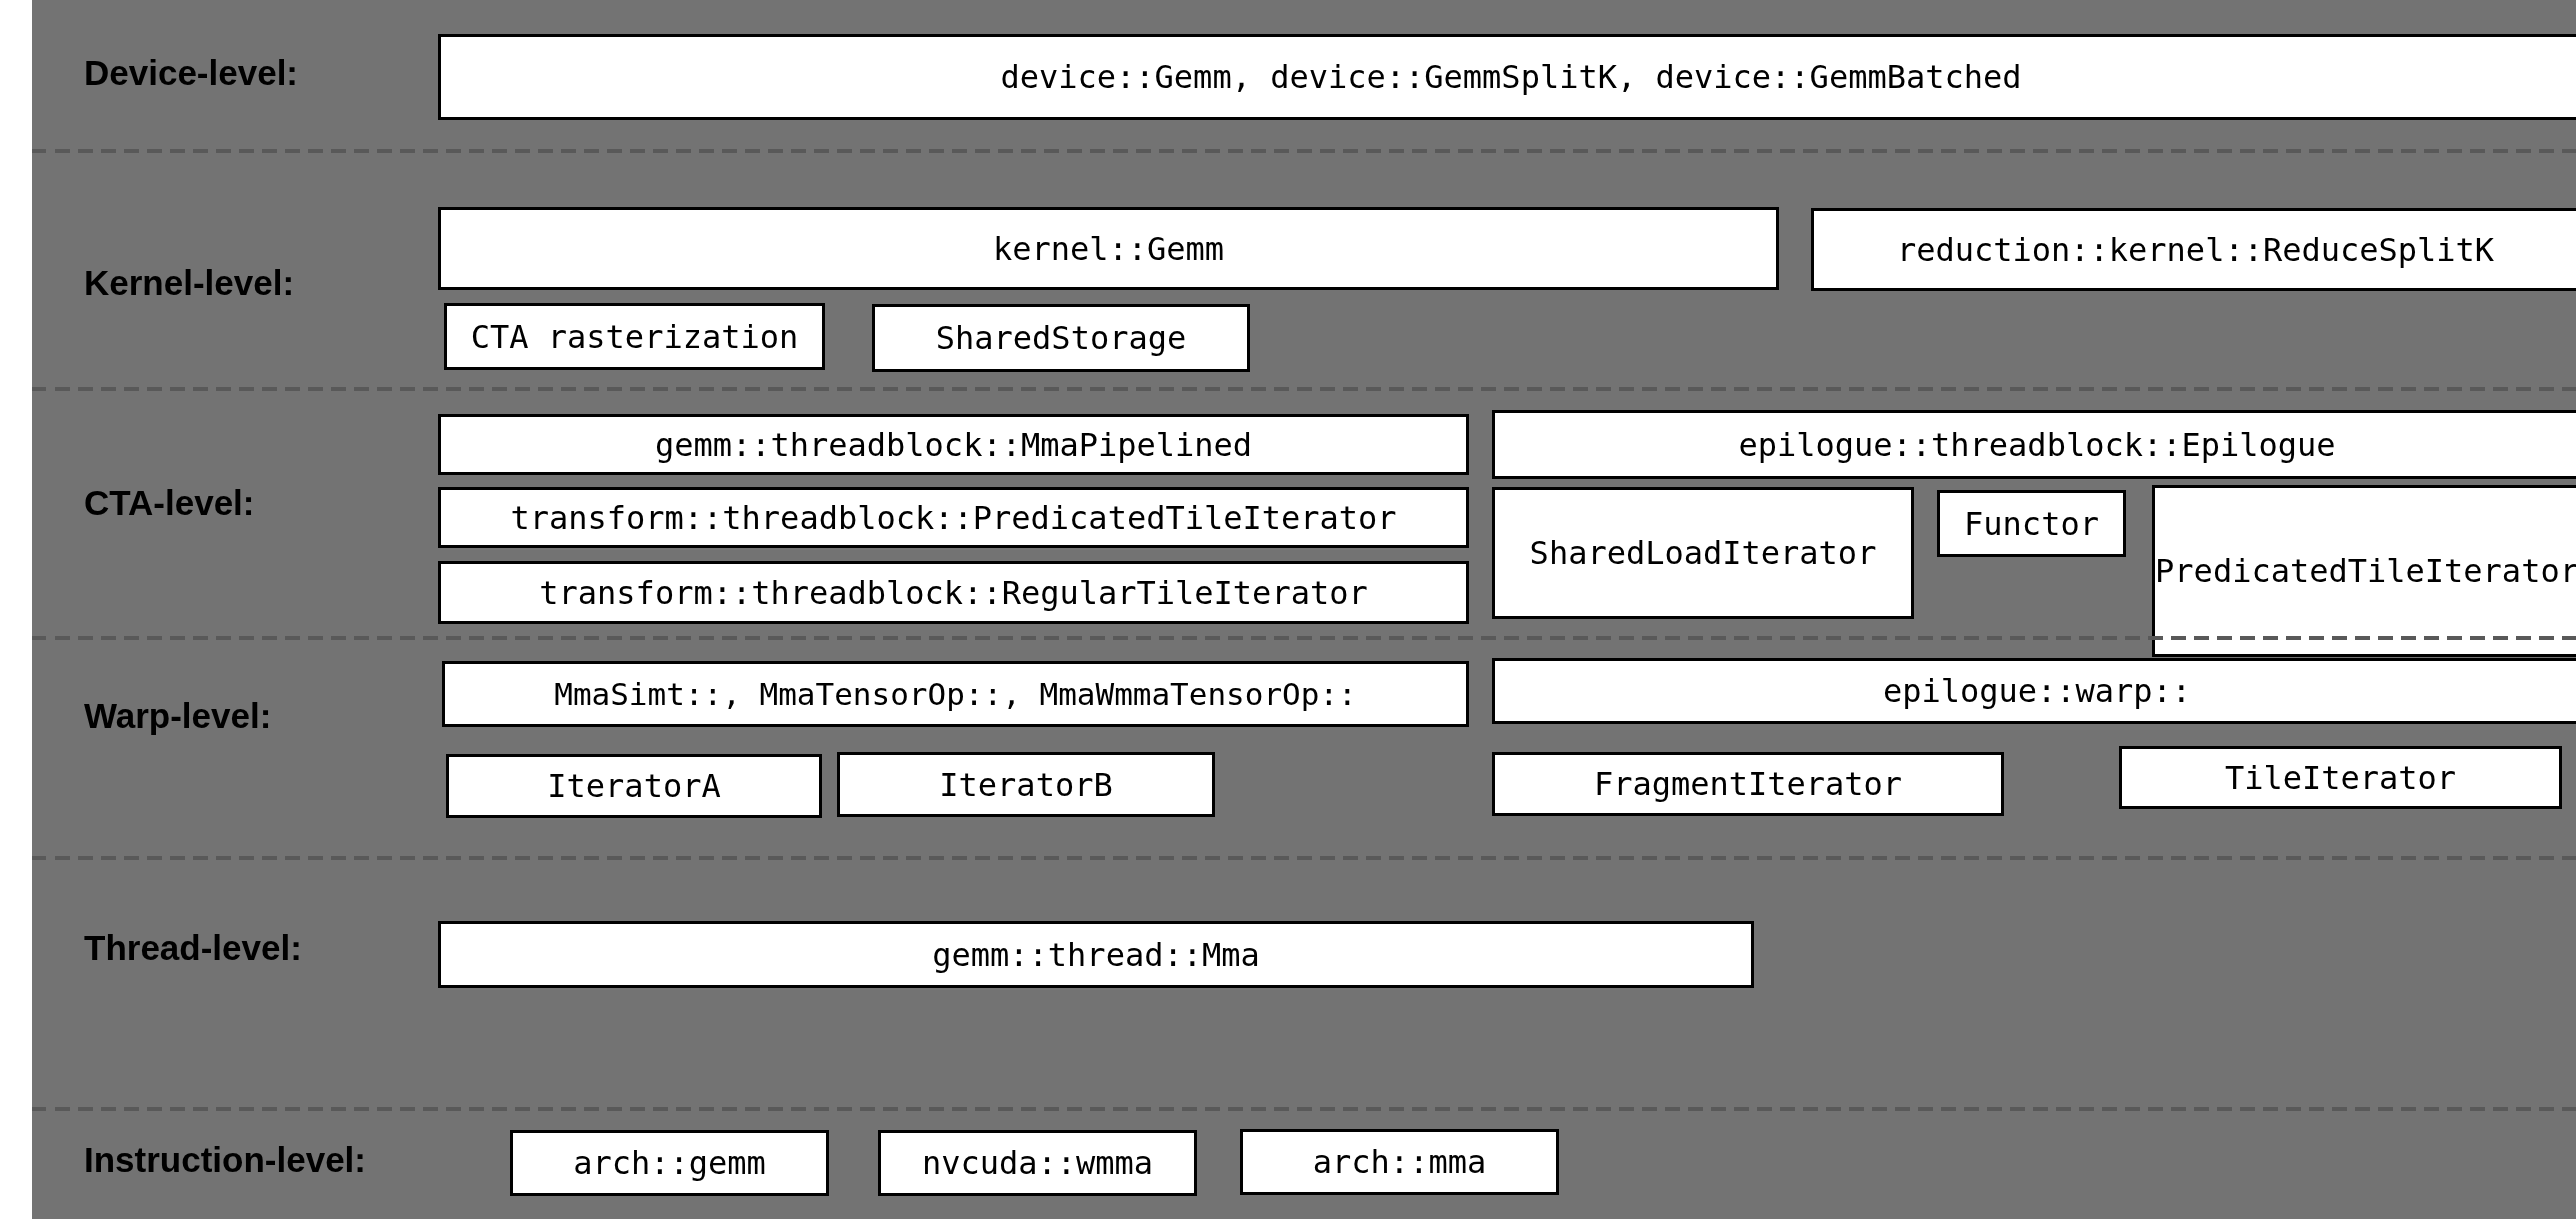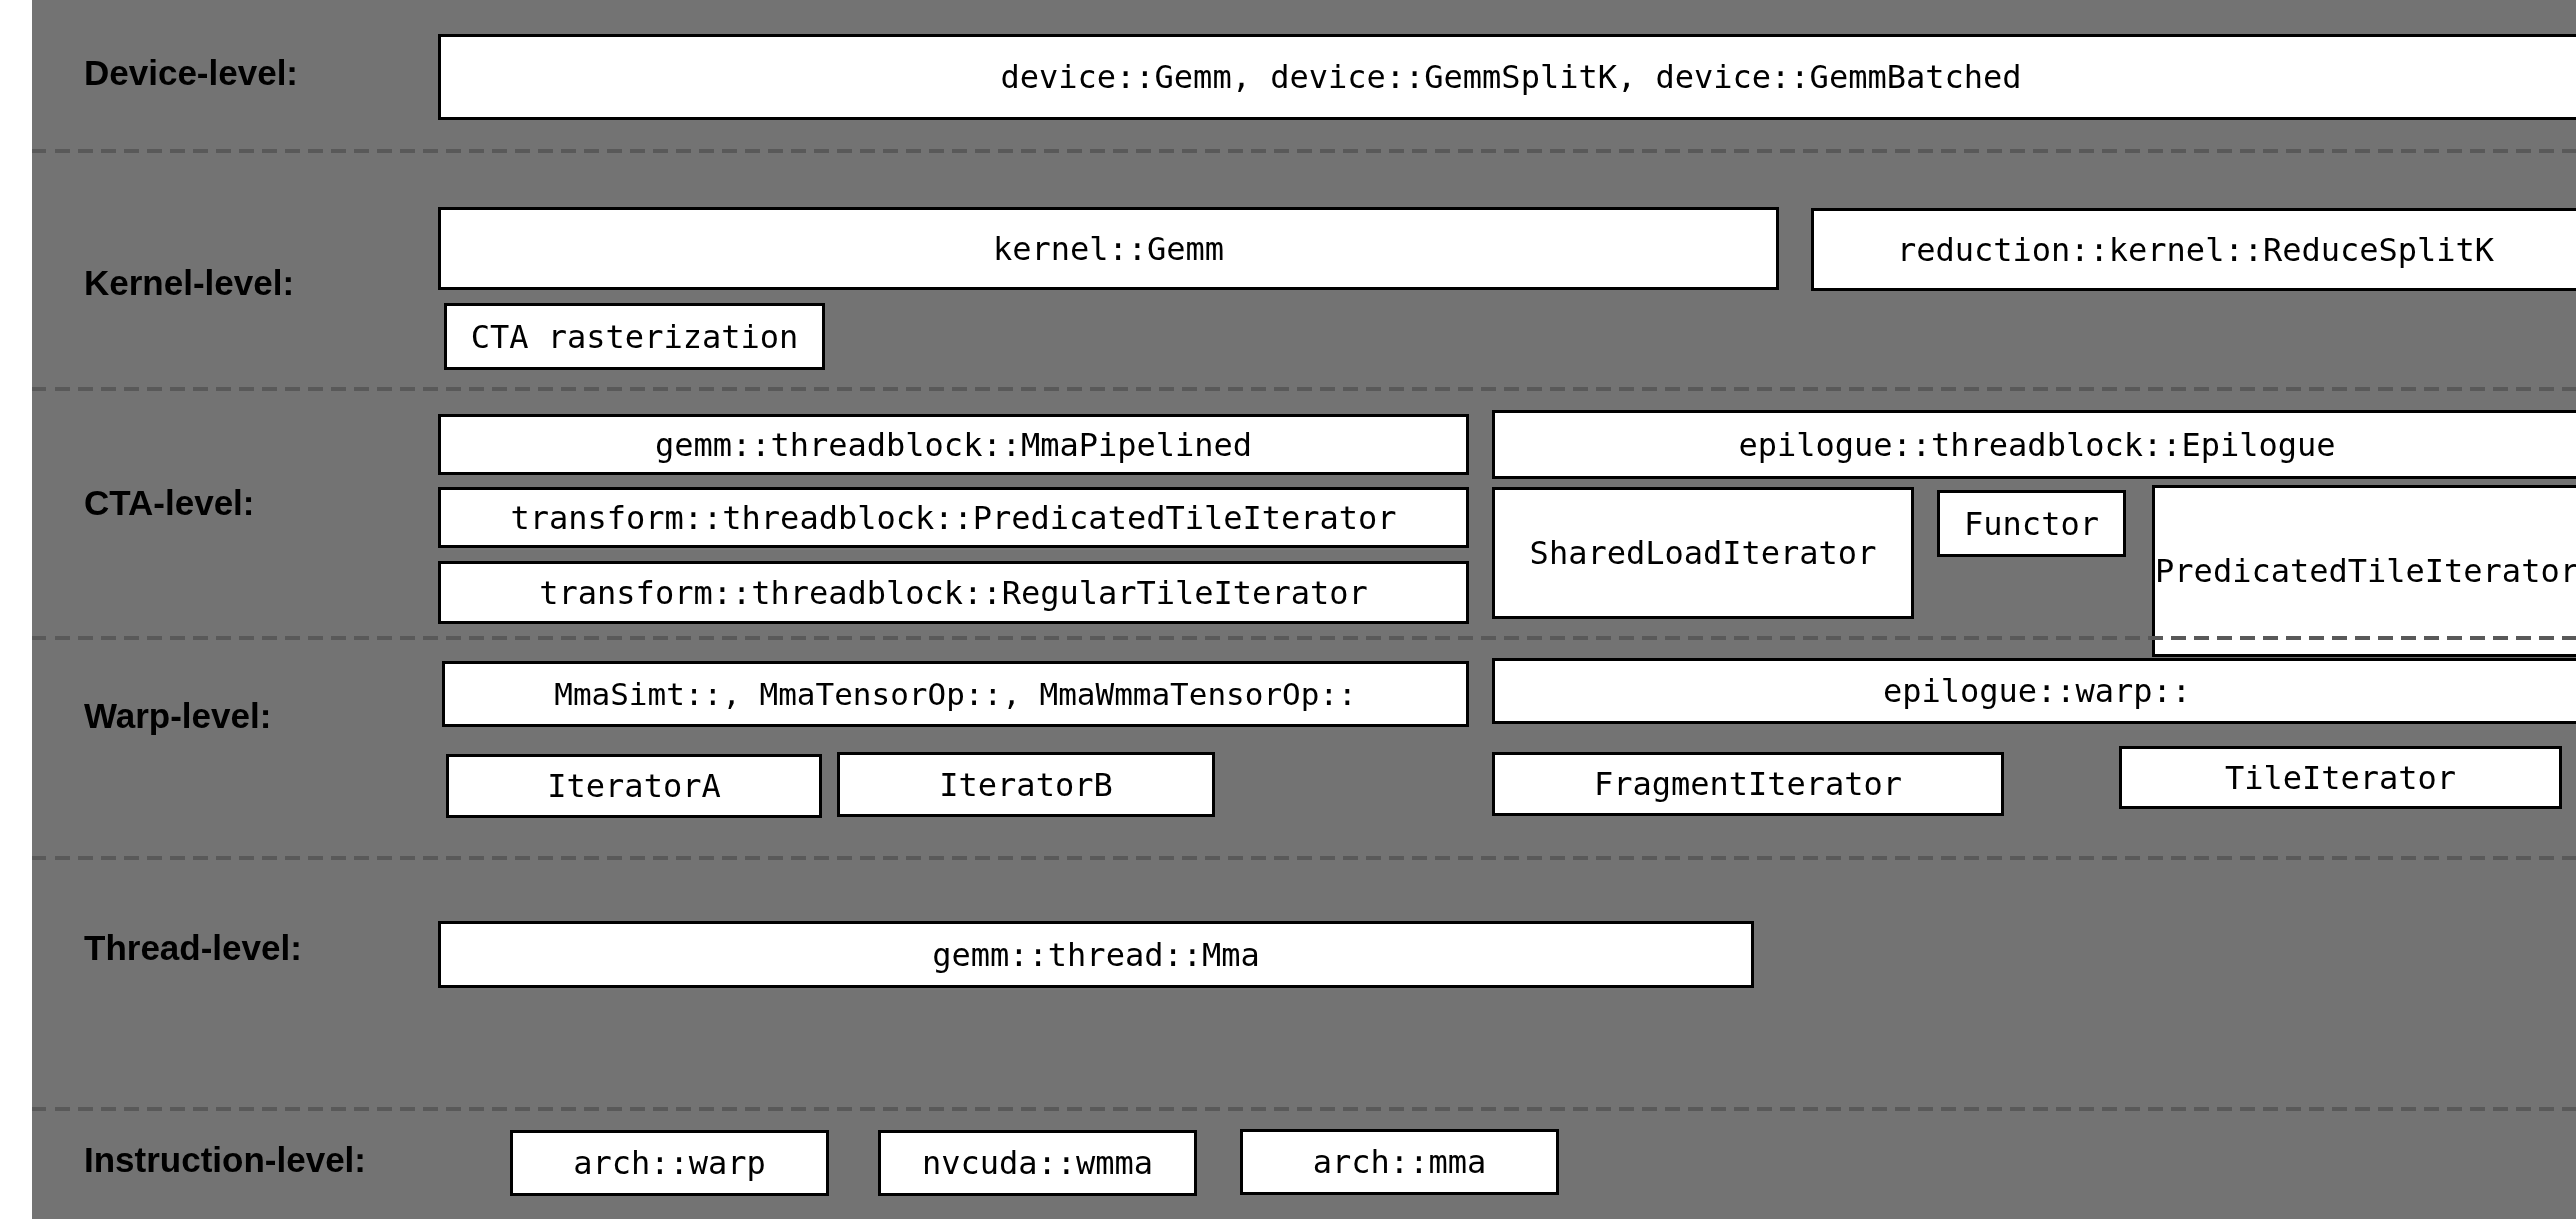--- a/index.html
+++ b/index.html
@@ -56,20 +56,21 @@
 
   <div class="lvl-label" style="top:52px;">Device-level:</div>
   <div class="box" style="left:406px; top:34px; width:2146px; height:86px;">device::Gemm, device::GemmSplitK, device::GemmBatched</div>
 
   <div class="dash" style="top:149px;"></div>
 
   <div class="lvl-label" style="top:262px;">Kernel-level:</div>
   <div class="box" style="left:406px; top:207px; width:1341px; height:83px;">kernel::Gemm</div>
   <div class="box" style="left:1779px; top:208px; width:769px; height:83px;">reduction::kernel::ReduceSplitK</div>
   <div class="box" style="left:412px; top:303px; width:381px; height:67px;">CTA rasterization</div>
+  <div class="box" style="left:840px; top:304px; width:378px; height:68px;">SharedStorage</div>
 
   <div class="dash" style="top:387px;"></div>
 
   <div class="lvl-label" style="top:482px;">CTA-level:</div>
   <div class="box" style="left:406px; top:414px; width:1031px; height:61px;">gemm::threadblock::MmaPipelined</div>
   <div class="box" style="left:406px; top:487px; width:1031px; height:61px;">transform::threadblock::PredicatedTileIterator</div>
   <div class="box" style="left:406px; top:561px; width:1031px; height:63px;">transform::threadblock::RegularTileIterator</div>
   <div class="box" style="left:1460px; top:410px; width:1090px; height:69px;">epilogue::threadblock::Epilogue</div>
   <div class="box" style="left:1460px; top:487px; width:422px; height:132px;">SharedLoadIterator</div>
   <div class="box" style="left:1905px; top:490px; width:189px; height:67px;">Functor</div>
@@ -86,18 +87,18 @@
   <div class="box" style="left:2087px; top:746px; width:443px; height:63px;">TileIterator</div>
 
   <div class="dash" style="top:856px;"></div>
 
   <div class="lvl-label" style="top:927px;">Thread-level:</div>
   <div class="box" style="left:406px; top:921px; width:1316px; height:67px;">gemm::thread::Mma</div>
 
   <div class="dash" style="top:1107px;"></div>
 
   <div class="lvl-label" style="top:1139px;">Instruction-level:</div>
-  <div class="box" style="left:478px; top:1130px; width:319px; height:66px;">arch::warp</div>
+  <div class="box" style="left:478px; top:1130px; width:319px; height:66px;">arch::gemm</div>
   <div class="box" style="left:846px; top:1130px; width:319px; height:66px;">nvcuda::wmma</div>
   <div class="box" style="left:1208px; top:1129px; width:319px; height:66px;">arch::mma</div>
 
 </div>
 
 
 </body></html>

